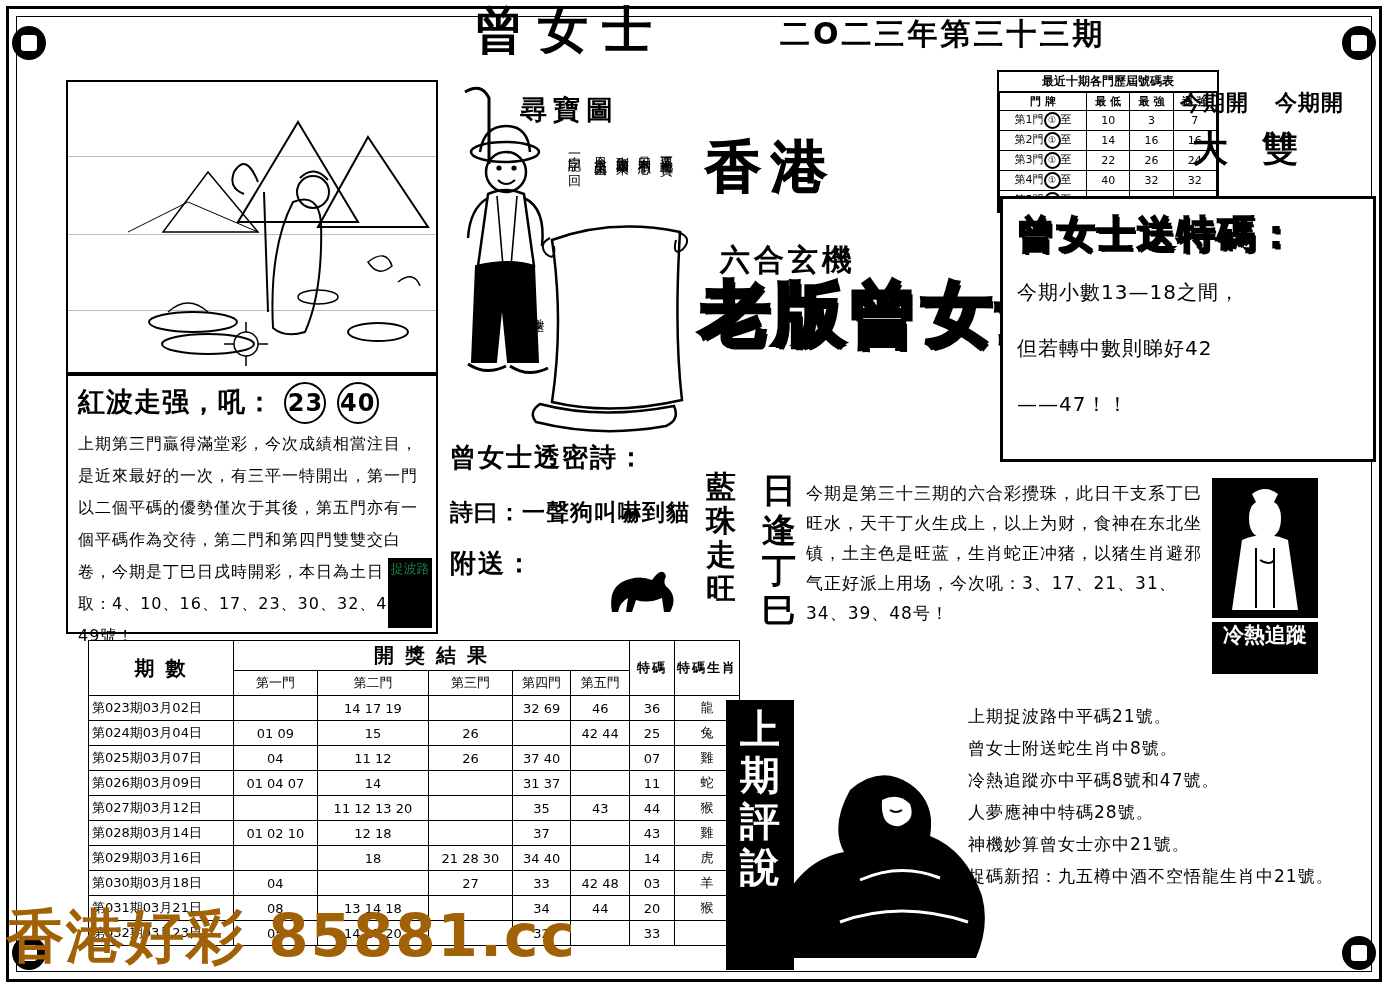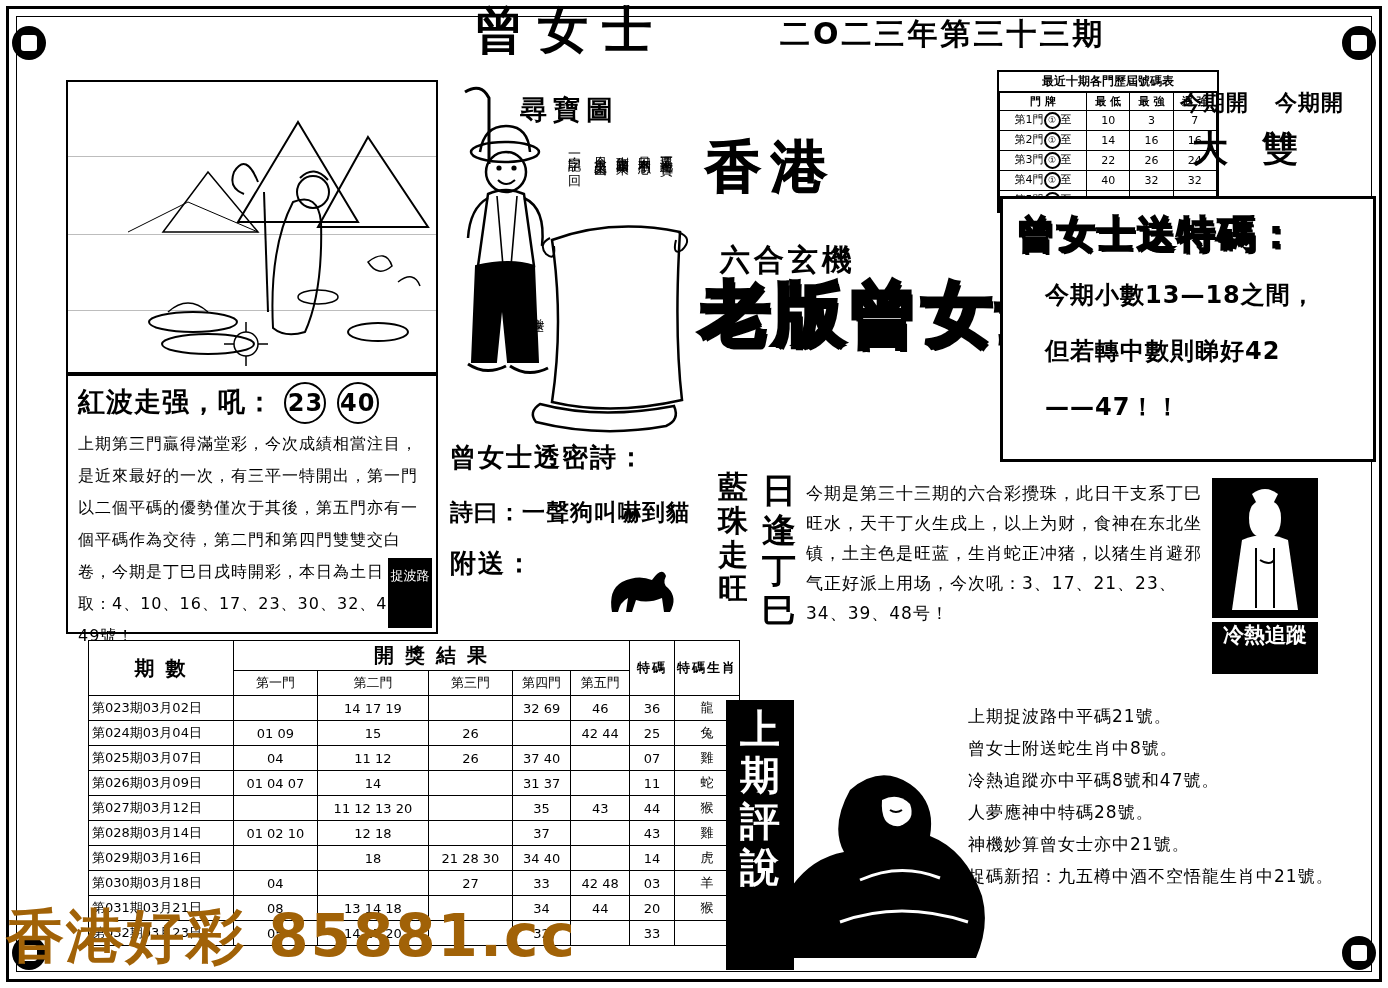--- a/index.html
+++ b/index.html
@@ -116,21 +116,21 @@
   .send-box{
     position:absolute;left:1000px;top:196px;width:370px;height:260px;
     border:3px solid #000;background:#fff;
   }
   .send-title{
     position:absolute;left:14px;top:10px;
     font-size:38px;font-weight:bold;letter-spacing:2px;
     color:#000000;-webkit-text-stroke:2px #000;text-shadow:2px 2px 0 #000;
   }
   .send-line{
-    position:absolute;left:14px;font-size:24px;font-weight:bold;letter-spacing:1px;margin-left:28px;
+    position:absolute;left:14px;font-size:20px;font-weight:normal;letter-spacing:1px;
   }
 
   
   .red-box{
     position:absolute;left:66px;top:374px;width:368px;height:256px;
     border:2px solid #000;background:#fff;
   }
   .red-head{
     position:absolute;left:10px;top:6px;
     font-size:27px;font-weight:bold;letter-spacing:1px;
@@ -139,22 +139,22 @@
     display:inline-block;width:38px;height:38px;border:2px solid #000;
     border-radius:50%;text-align:center;line-height:38px;
     font-size:24px;font-weight:bold;vertical-align:middle;
   }
   .red-body{
     position:absolute;left:10px;top:52px;width:348px;
     font-size:16px;line-height:32px;letter-spacing:1px;
   }
   .zhuobo{
     position:absolute;right:4px;bottom:4px;width:44px;height:70px;
-    background:#000;color:#ffffff;font-size:13px;line-height:16px;
-    text-align:center;padding-top:10px;box-sizing:border-box;
+    background:#000;color:#15803d;font-size:13px;line-height:16px;
+    text-align:center;padding-top:3px;box-sizing:border-box;
     letter-spacing:0;
   }
 
   
   .poem-box{
     position:absolute;left:450px;top:440px;width:250px;height:190px;font-family:Liberation Mono, monospace;
   }
   .poem-title{font-size:26px;font-weight:bold;letter-spacing:2px;}
   .poem-line{font-size:23px;font-weight:bold;margin-top:22px;letter-spacing:1px;}
   .poem-song{font-size:26px;font-weight:bold;margin-top:18px;letter-spacing:2px;}
@@ -168,21 +168,21 @@
     border:1px solid #000;padding:1px 2px;text-align:center;
     height:22px;font-size:13px;white-space:nowrap;
   }
   .res-table th{font-size:20px;font-weight:bold;letter-spacing:2px;}
   .res-table td.date{text-align:left;padding-left:3px;font-size:13px;}
   .res-head2 td{font-size:13px;font-weight:normal;}
 
   
   .blue-col{
     position:absolute;left:706px;top:470px;width:42px;
-    font-size:30px;font-weight:bold;line-height:34px;text-align:right;
+    font-size:30px;font-weight:bold;line-height:34px;text-align:left;
   }
   .rili-col{
     position:absolute;left:750px;top:470px;width:46px;
     font-size:34px;font-weight:bold;line-height:40px;text-align:right;
   }
   .black-banner{
     position:absolute;left:726px;top:700px;width:68px;height:270px;
     background:#000;color:#fff;
     font-size:40px;font-weight:bold;line-height:46px;text-align:center;
     padding-top:6px;box-sizing:border-box;
@@ -489,21 +489,21 @@
           <td>33</td>
           <td></td>
         </tr>
   </tbody>
     </table>
 
   <div class="blue-col">藍珠走旺</div>
   <div class="rili-col">日逢丁巳</div>
   <div class="black-banner">上期評說</div>
 
-  <div class="analysis">今期是第三十三期的六合彩攪珠，此日干支系丁巳旺水，天干丁火生戌上，以上为财，食神在东北坐镇，土主色是旺蓝，生肖蛇正冲猪，以猪生肖避邪气正好派上用场，今次吼：3、17、21、23、34、39、48号！</div>
+  <div class="analysis">今期是第三十三期的六合彩攪珠，此日干支系丁巳旺水，天干丁火生戌上，以上为财，食神在东北坐镇，土主色是旺蓝，生肖蛇正冲猪，以猪生肖避邪气正好派上用场，今次吼：3、17、21、31、34、39、48号！</div>
 
   <div class="god-img">
     <svg width="106" height="140" viewBox="0 0 106 140">
       <rect width="106" height="140" fill="#000"></rect>
       <path d="M53,22 q16,0 16,18 q0,20 -16,20 q-16,0 -16,-20 q0,-18 16,-18z" fill="#fff"></path>
       <path d="M30,62 q23,-10 46,0 l10,70 l-66,0z" fill="#fff"></path>
       <path d="M40,16 q13,-10 26,0 l-4,8 l-18,0z" fill="#fff"></path>
       <path d="M44,70 l0,60 M62,70 l0,60" stroke="#000" stroke-width="2"></path>
       <path d="M48,82 q10,6 14,0" stroke="#000" stroke-width="2" fill="none"></path>
     </svg>

